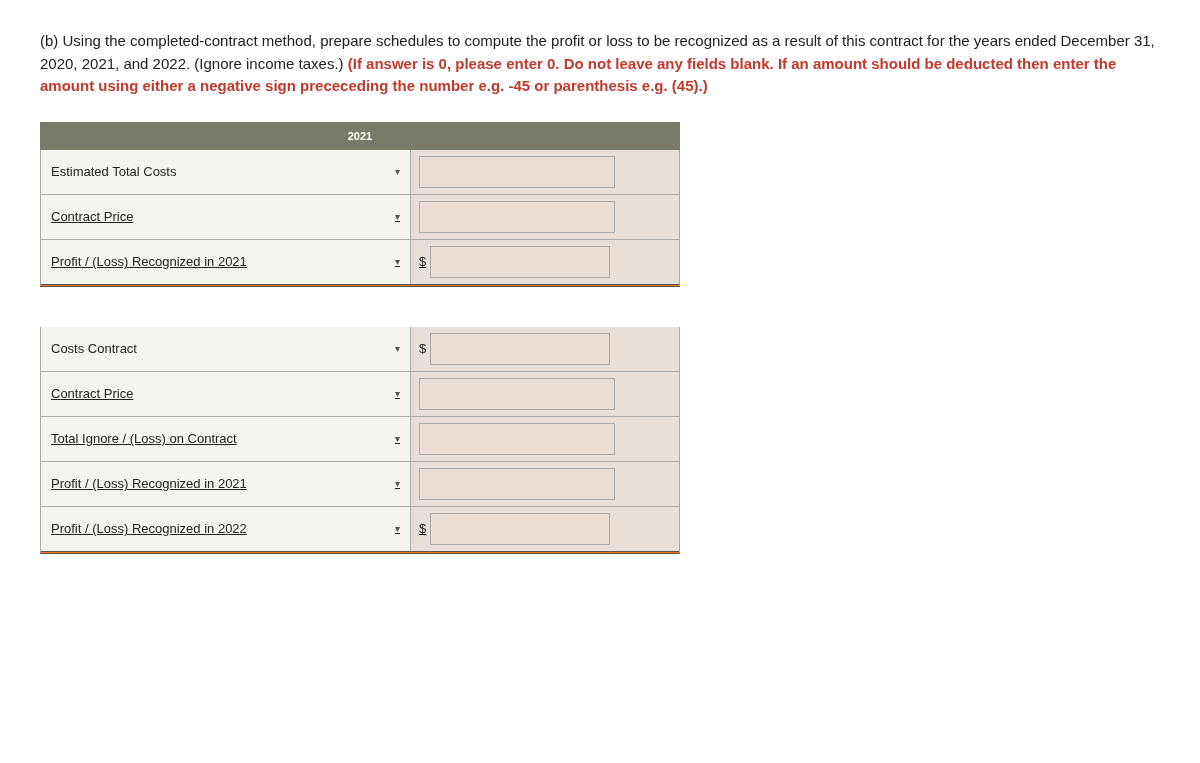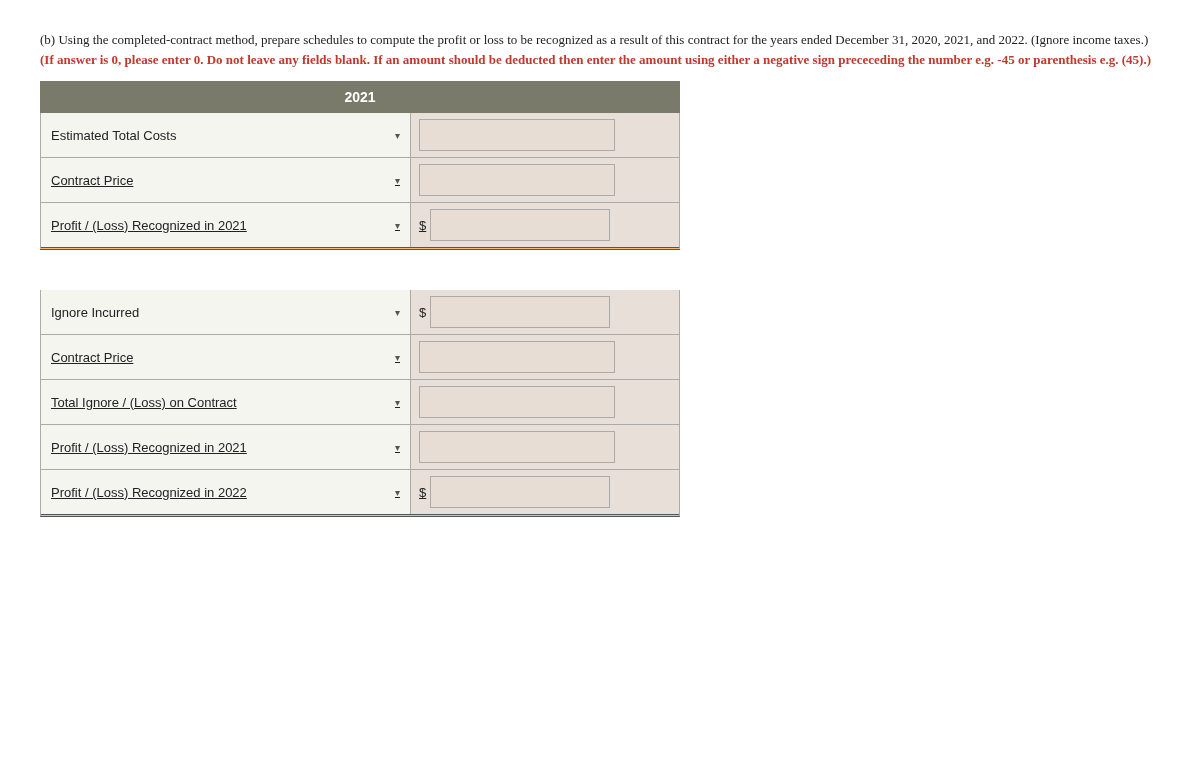--- a/index.html
+++ b/index.html
@@ -6,52 +6,51 @@
     body {
       font-family: Arial, sans-serif;
       font-size: 13px;
       background: #fff;
       padding: 30px 40px;
       color: #222;
       max-width: 1200px;
     }
 
     .intro-text {
-      font-size: 13px;
+      font-size: 15px;
       line-height: 1.5;
-      margin-bottom: 12px;
+      margin-bottom: 24px;
       color: #222;
-      font-family: Liberation Serif, serif;
     }
     .intro-text .bold-red {
       color: #c0392b;
       font-weight: bold;
     }
 
     .section-block {
       margin-bottom: 24px;
       max-width: 640px;
     }
 
     .section-header {
       background: #7a7a6a;
       color: #fff;
       text-align: center;
       font-weight: bold;
-      font-size: 14px;
+      font-size: 11px;
       padding: 8px 0;
       width: 100%;
     }
 
     .form-row {
       display: flex;
       align-items: center;
       border: 1px solid #aaa;
       border-top: none;
-      background: #fdba74;
+      background: #f97316;
       min-height: 44px;
     }
 
     .form-row + .form-row {
       border-top: none;
       text-decoration: underline;
     }
 
     .row-label {
       flex: 0 0 370px;
@@ -156,21 +155,21 @@
     </div>
   </div>
 </div>
 
 <div class="section-spacer"></div>
 
 <div class="section-block">
 
   <div class="form-row">
     <div class="row-label">
-      <span>Ignore Incurred</span>
+      <span>Costs Contract</span>
       <span class="chevron">▾</span>
     </div>
     <div class="row-input-area">
       <span class="dollar-sign">$</span>
       <input class="input-box" type="text" style="">
     </div>
   </div>
 
   <div class="form-row">
     <div class="row-label">

